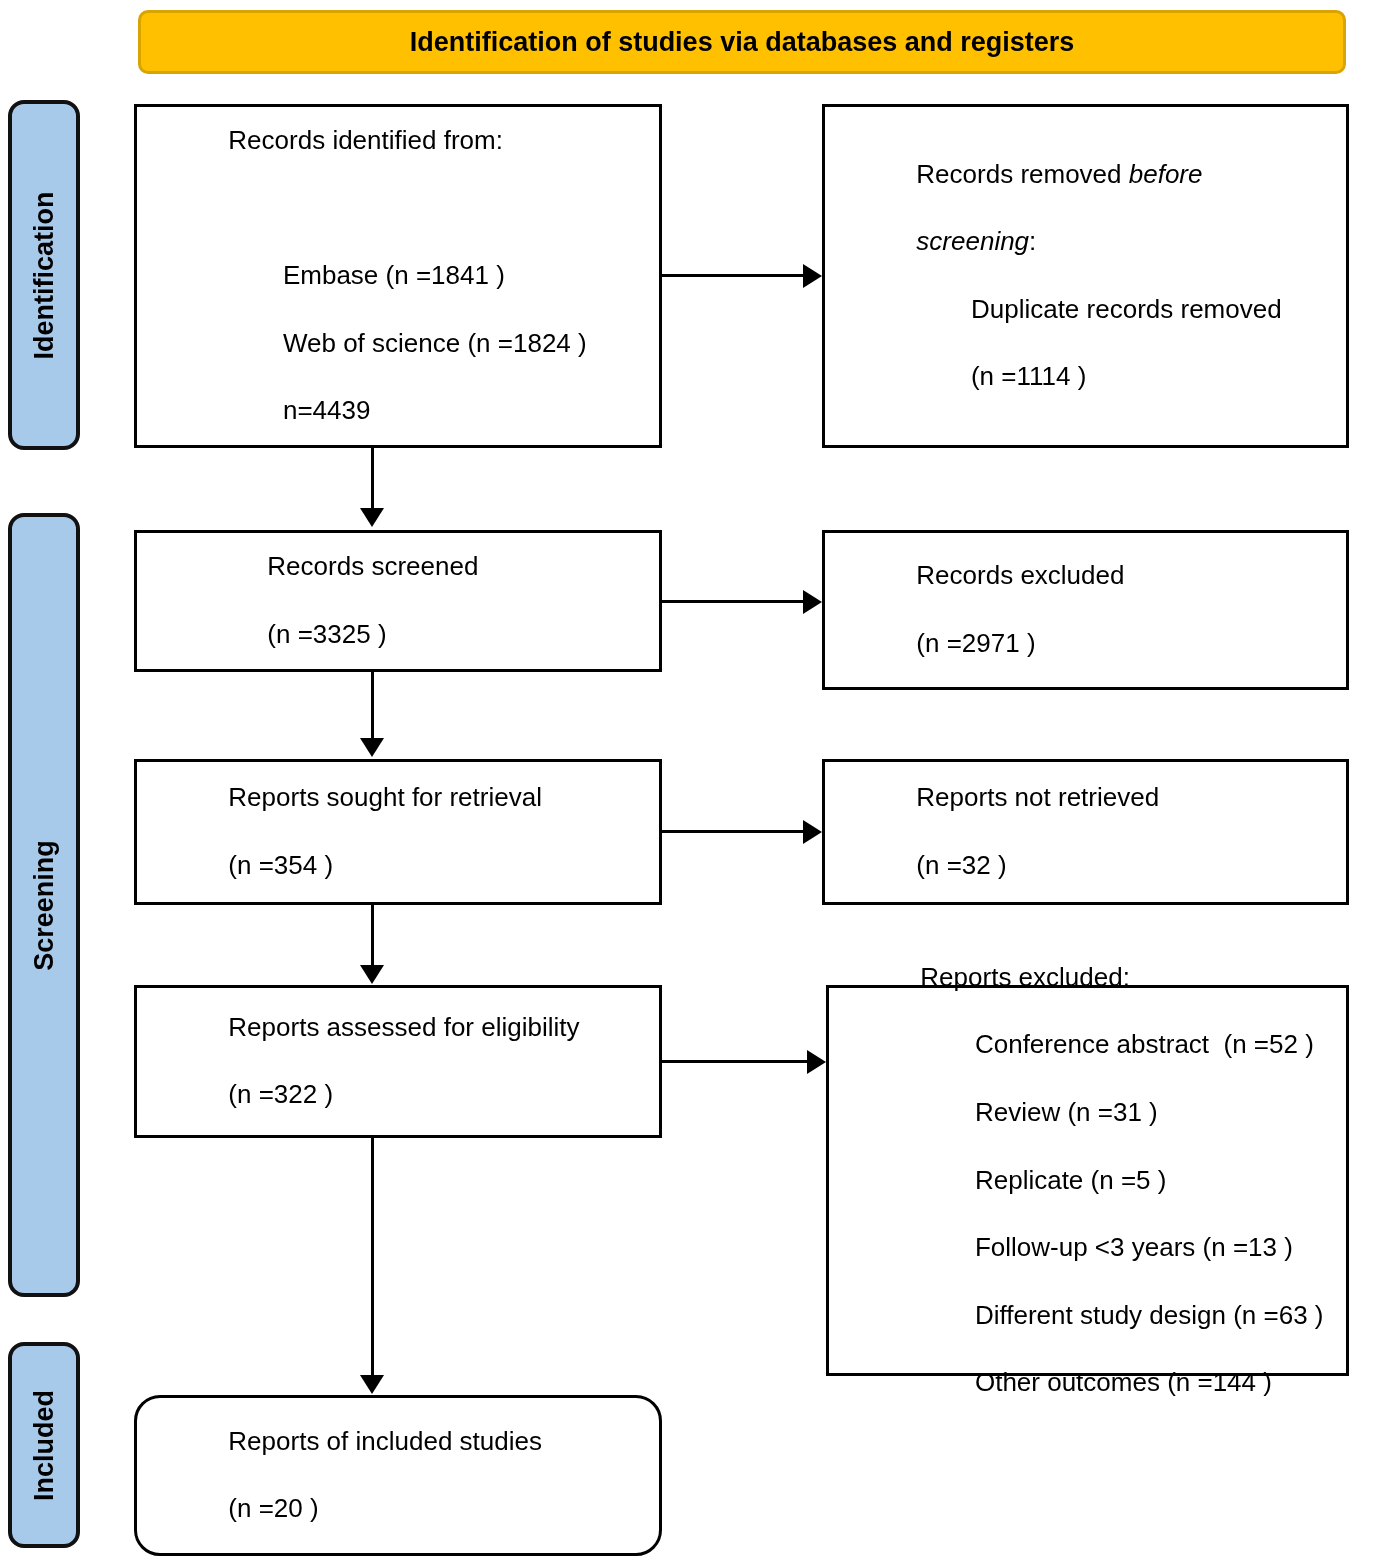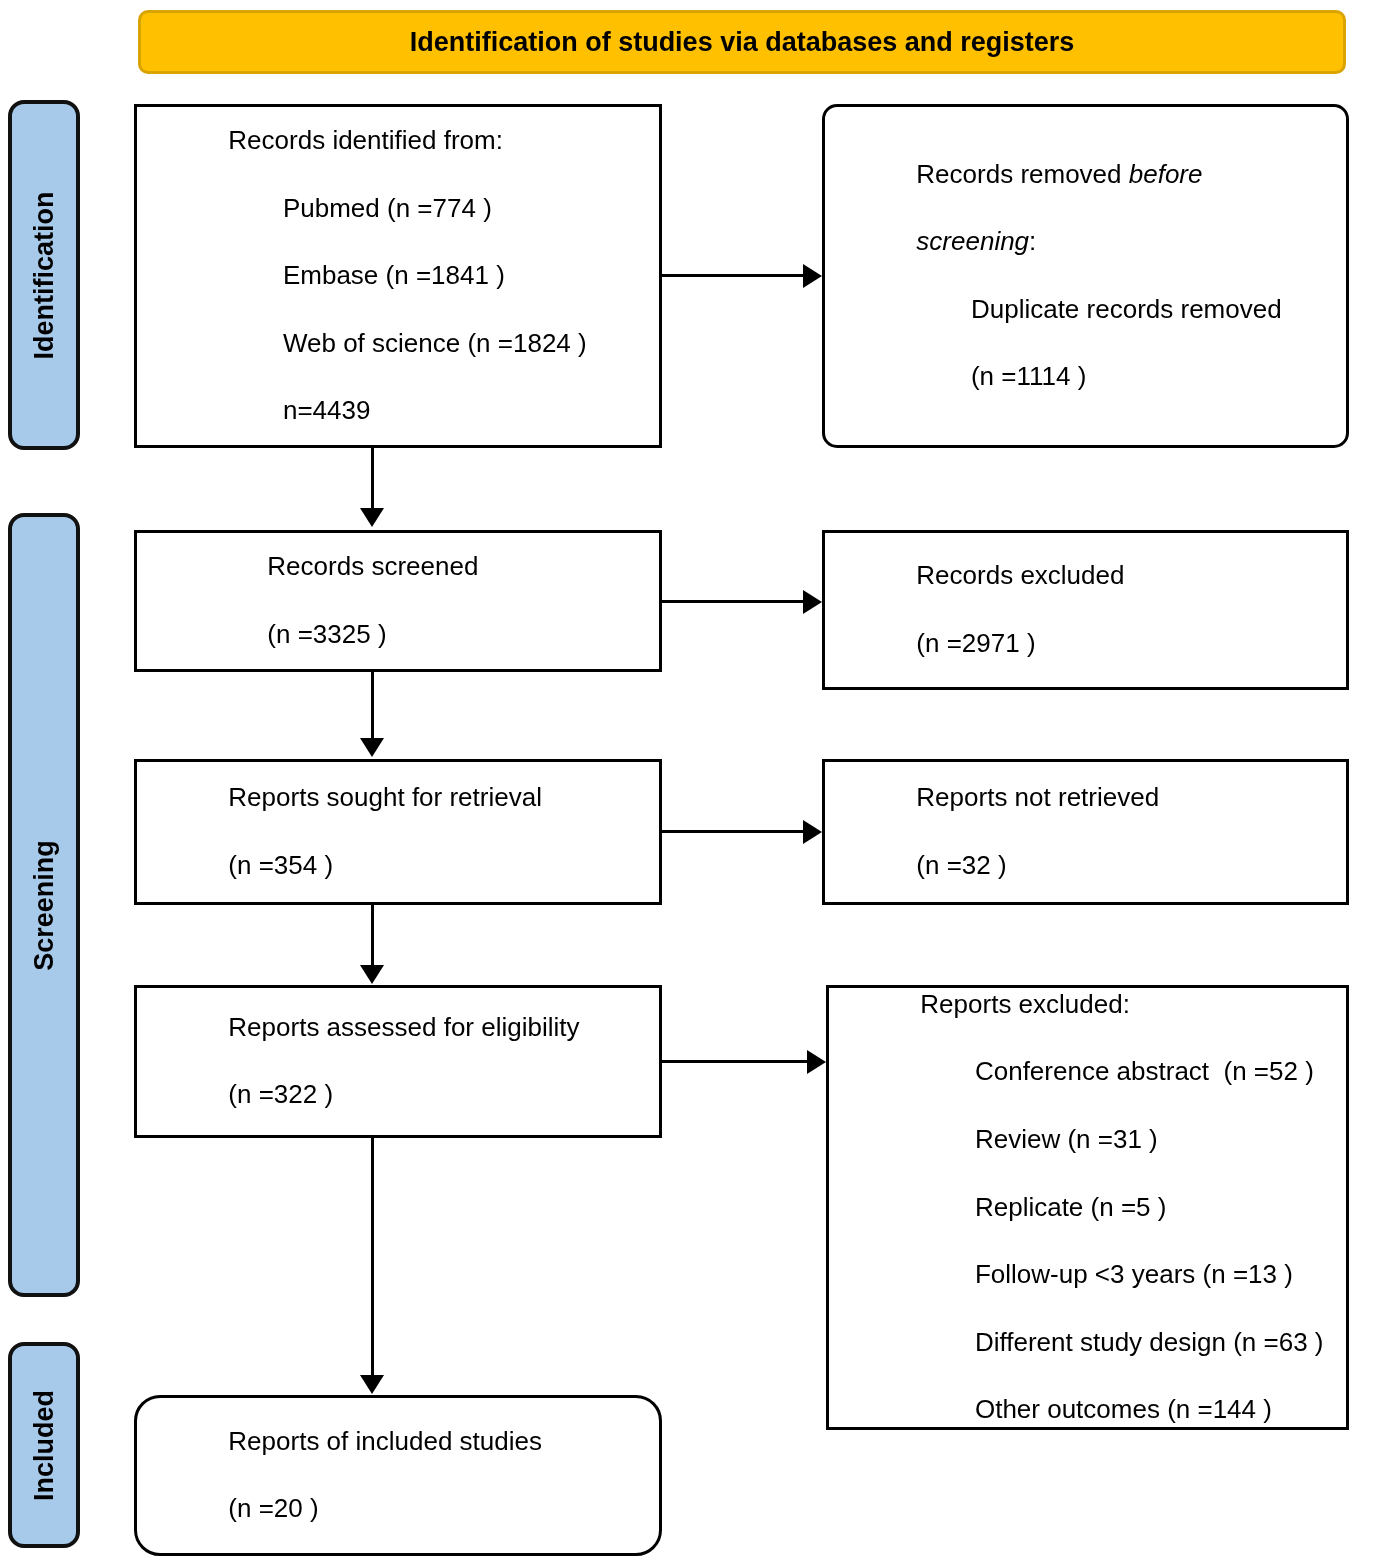--- a/index.html
+++ b/index.html
@@ -81,27 +81,27 @@
     padding-left: 28px;
     padding-right: 14px;
     white-space: pre-wrap;
     margin-left: 20px;
   }
   .node-text .indent { padding-left: 2.1em; display: inline-block; }
   .node-text em { font-style: italic; }
 
   
   #node-identified   { left: 134px; top: 104px;  width: 528px; height: 344px; }
-  #node-removed      { left: 822px; top: 104px;  width: 527px; height: 344px; border-radius: 15px; }
+  #node-removed      { left: 822px; top: 104px;  width: 527px; height: 344px; }
   #node-screened     { left: 134px; top: 530px;  width: 528px; height: 142px; padding-left: 39px; }
   #node-excluded     { left: 822px; top: 530px;  width: 527px; height: 160px; }
   #node-sought       { left: 134px; top: 759px;  width: 528px; height: 146px; }
   #node-notretrieved { left: 822px; top: 759px;  width: 527px; height: 146px; }
   #node-assessed     { left: 134px; top: 985px;  width: 528px; height: 153px; align-items: center; }
-  #node-reportsexcl  { left: 826px; top: 985px;  width: 523px; height: 445px; }
+  #node-reportsexcl  { left: 826px; top: 985px;  width: 523px; height: 391px; }
   #node-included     { left: 134px; top: 1395px; width: 528px; height: 161px; border-radius: 26px; }
 
   
   .line-v {
     position: absolute;
     width: 3px;
     background: #000000;
   }
   .line-h {
     position: absolute;
@@ -138,21 +138,21 @@
   <div class="rail" id="rail-screening">
     <span class="rail-label">Screening</span>
   </div>
   <div class="rail" id="rail-included">
     <span class="rail-label">Included</span>
   </div>
 
   <div class="node" id="node-identified">
     <div class="node-text">
       <span>Records identified from:</span><br>
-      <span class="indent">Pubmed (n =774 )</span><br>
+      <br>
       <span class="indent">Embase (n =1841 )</span><br>
       <span class="indent">Web of science (n =1824 )</span><br>
       <span class="indent">n=4439</span>
     </div>
   </div>
 
   <div class="node" id="node-removed">
     <div class="node-text">
       <span>Records removed </span><em>before</em><br>
       <em>screening</em><span>:</span><br>

